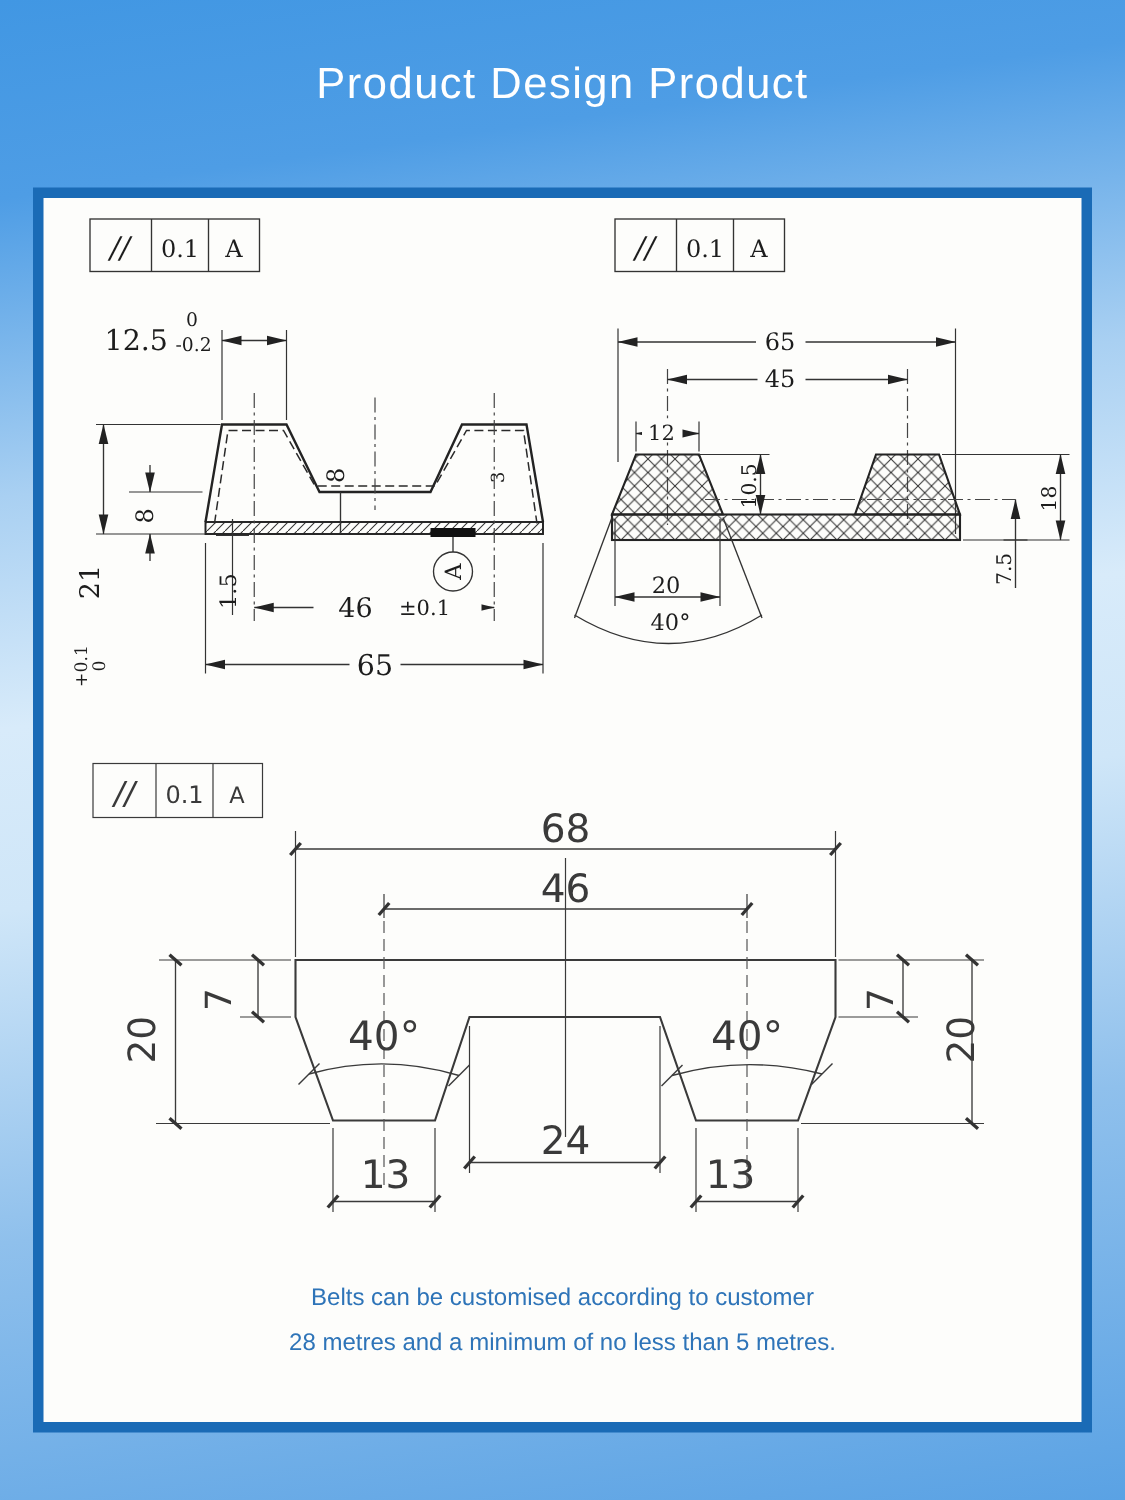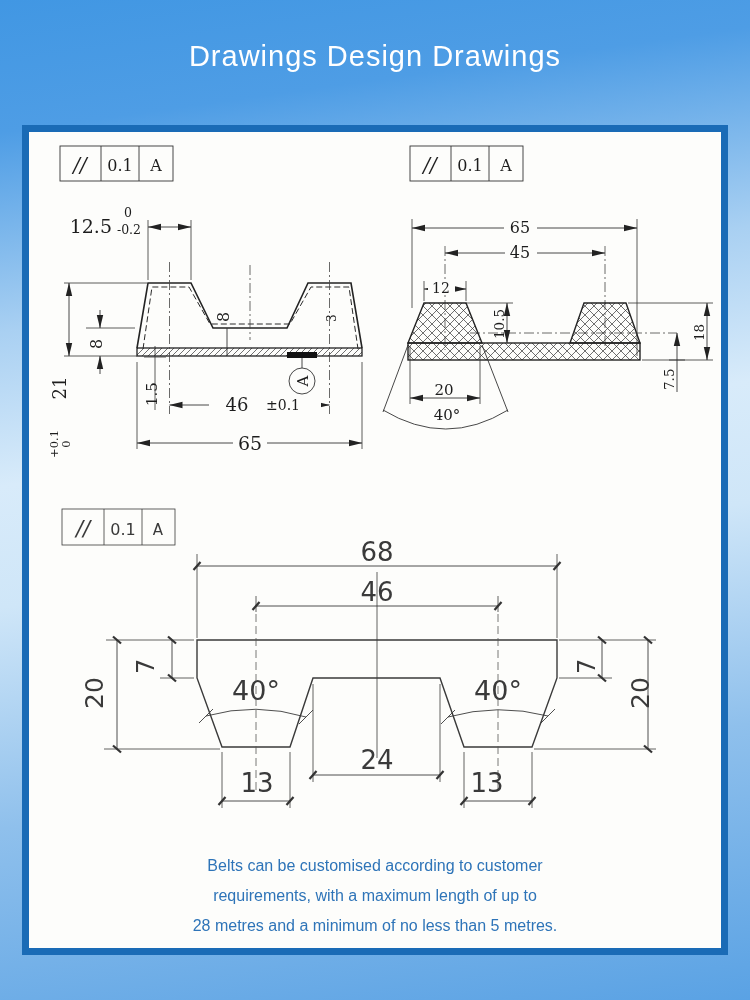--- a/index.html
+++ b/index.html
@@ -22,21 +22,21 @@
   .c3{stroke:#555;stroke-width:0.8;fill:none;stroke-dasharray:8 4;}
   .cad{font-family:"DejaVu Sans",sans-serif;fill:#3a3a3a;font-weight:400;}
   .wh{fill:#fdfdfb;stroke:none;}
   .footer{position:absolute;left:65px;top:851px;width:620px;text-align:center;
     color:#2e74b8;font-size:16px;line-height:30px;font-weight:400;}
 </style>
 </head>
 <body>
 
 <div class="page">
-  <div class="title">Drawings Design Drawings</div>
+  <div class="title">Product Design Product</div>
 
   <svg class="sheet" width="750" height="1000" viewBox="0 0 750 1000">
     <defs>
       <marker id="ar" viewBox="0 0 14 8" refX="13.5" refY="4" markerWidth="14" markerHeight="8" orient="auto-start-reverse" markerUnits="userSpaceOnUse">
         <path d="M13.8,4 L0.5,0.8 L0.5,7.2 Z" fill="#222"></path>
       </marker>
       <marker id="tk" viewBox="0 0 12 12" refX="6" refY="6" markerWidth="12" markerHeight="12" orient="auto" markerUnits="userSpaceOnUse">
         <line x1="2.5" y1="10" x2="9.5" y2="2" stroke="#333" stroke-width="2.2"></line>
       </marker>
       <pattern id="h1" width="6" height="6" patternUnits="userSpaceOnUse">
@@ -260,16 +260,15 @@
 
       <line x1="464" y1="752" x2="464" y2="808" class="e3"></line>
       <line x1="532" y1="752" x2="532" y2="808" class="e3"></line>
       <line x1="464" y1="801" x2="532" y2="801" class="d3" marker-start="url(#tk)" marker-end="url(#tk)"></line>
       <text x="487" y="792" text-anchor="middle" class="cad" font-size="26">13</text>
     </g>
   </svg>
 
   <div class="footer">
     <div>Belts can be customised according to customer</div>
-    <div>requirements, with a maximum length of up to</div>
     <div>28 metres and a minimum of no less than 5 metres.</div>
   </div>
 </div>
 
 </body></html>

